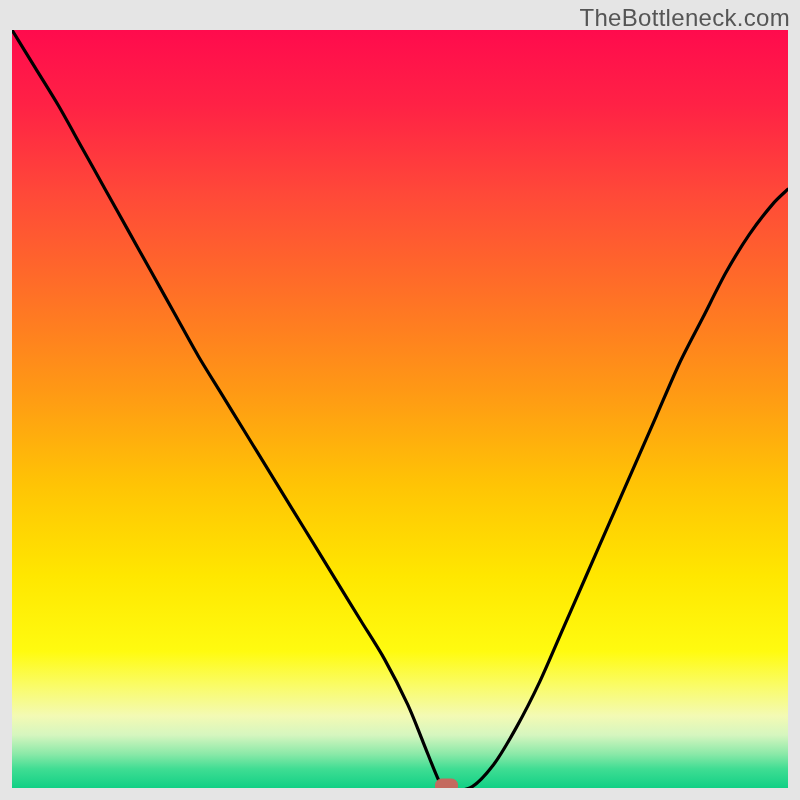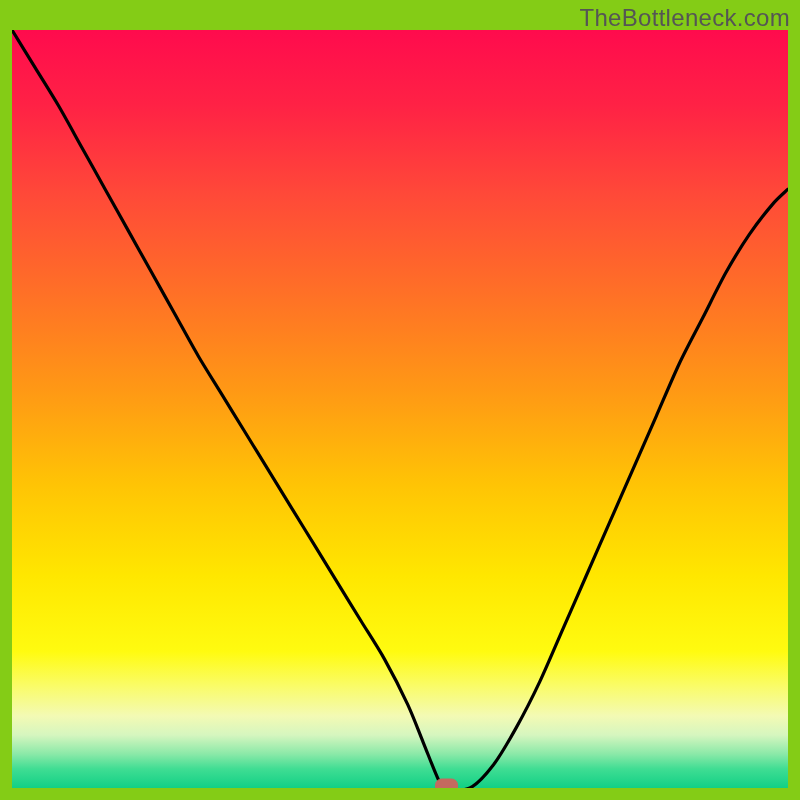--- a/index.html
+++ b/index.html
@@ -6,21 +6,21 @@
     margin: 0;
     padding: 0;
     width: 800px;
     height: 800px;
     overflow: hidden;
     font-family: Arial, Helvetica, sans-serif;
   }
   .frame {
     width: 800px;
     height: 800px;
-    background: #84cc16;
+    background: #e5e5e5;
     position: relative;
   }
   .watermark {
     position: absolute;
     top: 4px;
     right: 10px;
     color: #555;
     font-size: 24px;
     font-weight: 500;
     letter-spacing: 0.3px;

